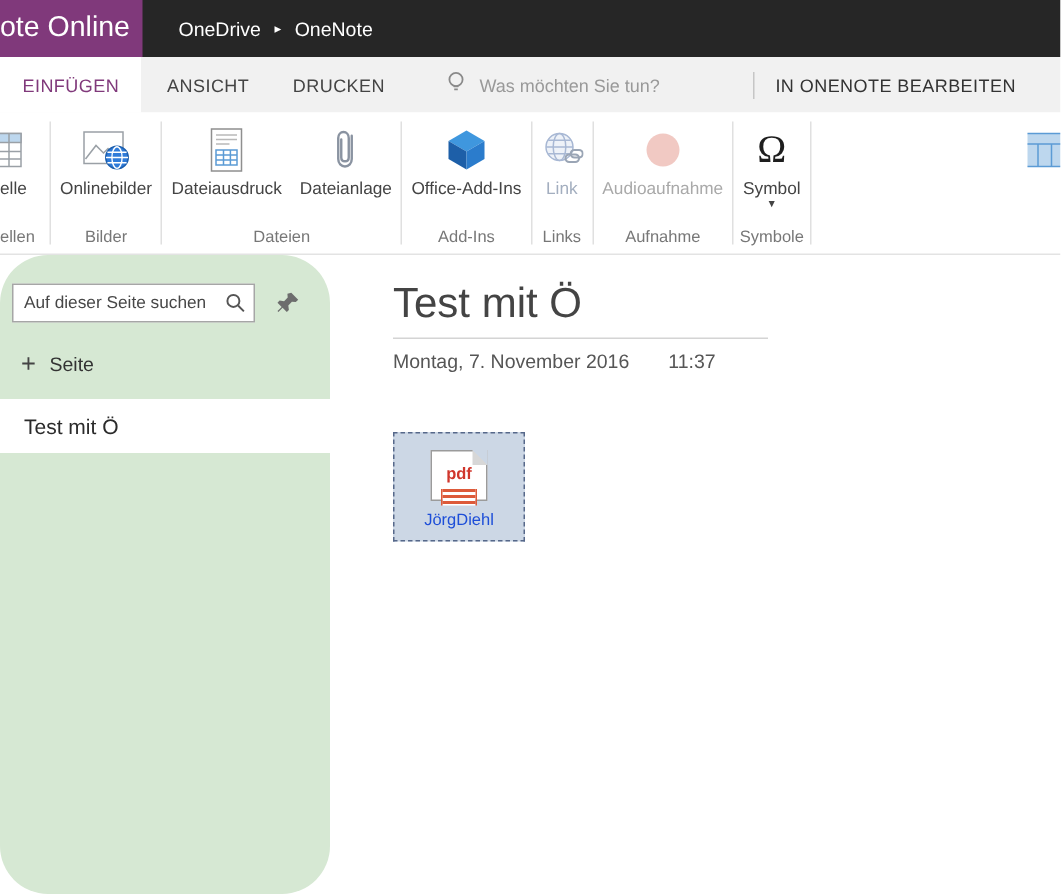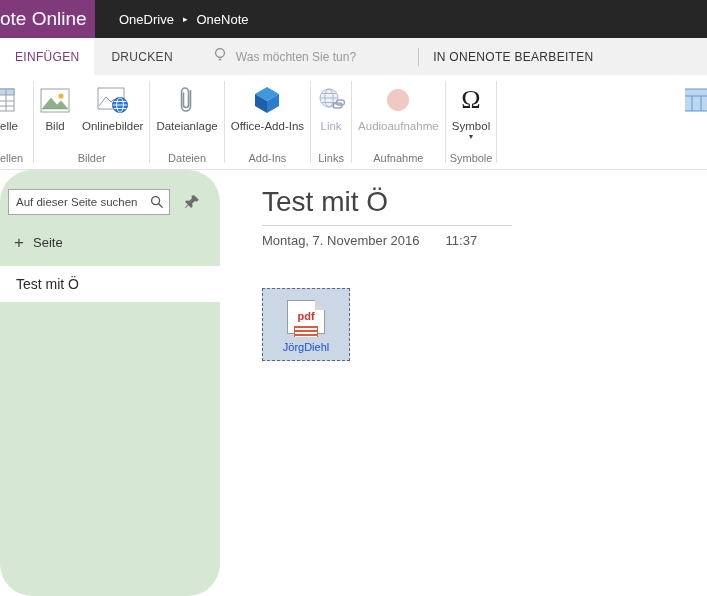--- a/index.html
+++ b/index.html
@@ -98,20 +98,21 @@
   <div class="brand">ote Online</div>
   <div class="breadcrumb">
     <span class="crumb">OneDrive</span>
     <span class="crumb-sep">▸</span>
     <span class="crumb">OneNote</span>
   </div>
 </div>
 
 <div class="tabrow">
   <div class="tab active">EINFÜGEN</div>
+  <div class="tab">ANSICHT</div>
   <div class="tab">DRUCKEN</div>
   <div class="tellme">
     <span>
       <svg width="14" height="16" viewBox="0 0 14 16">
           <circle cx="7" cy="6" r="4.4" fill="none" stroke="#8a8a8a" stroke-width="1.2"></circle>
           <path d="M5.4 10.6h3.2M5.8 12.6h2.4" stroke="#8a8a8a" stroke-width="1.2" fill="none"></path>
         </svg>
     </span>
     <span>Was möchten Sie tun?</span>
   </div>
@@ -135,47 +136,48 @@
       </div>
     </div>
     <div class="rgroup-label">ellen</div>
   </div>
   <div class="rdivider"></div>
 
   <div class="rgroup">
     <div class="rbuttons">
       <div class="rbtn">
         <span class="icon">
-          <svg width="30" height="25" viewBox="0 0 30 25">
-              <rect x="1" y="1" width="28" height="23" fill="#fff" stroke="#9aa0a6"></rect>
-              <circle cx="21" cy="8" r="2.6" fill="#f2b23e"></circle>
-              <path d="M2 21 L11 10 L17 17 L21 13 L28 21 Z" fill="#8fb08c" stroke="#7d9a7a" stroke-width="0.5"></path>
-            </svg>
-        </span>
-        <span class="rlabel">Bild</span>
-      </div>
-      <div class="rbtn">
-        <span class="icon">
           <svg width="32" height="27" viewBox="0 0 32 27">
               <rect x="1" y="1" width="26" height="21" fill="#fff" stroke="#9aa0a6"></rect>
               <path d="M2 19 L9 10 L14 15 L17 12 L22 18" fill="none" stroke="#9aa0a6"></path>
               <circle cx="23" cy="18" r="7.5" fill="#2f7bd9" stroke="#1d5fae"></circle>
               <ellipse cx="23" cy="18" rx="3.4" ry="7.2" fill="none" stroke="#fff" stroke-width="0.9"></ellipse>
               <path d="M15.6 18h14.8M16.6 14.5h12.8M16.6 21.5h12.8" stroke="#fff" stroke-width="0.9" fill="none"></path>
             </svg>
         </span>
         <span class="rlabel">Onlinebilder</span>
       </div>
     </div>
     <div class="rgroup-label">Bilder</div>
   </div>
   <div class="rdivider"></div>
 
   <div class="rgroup">
     <div class="rbuttons">
+      <div class="rbtn">
+        <span class="icon">
+          <svg width="24" height="30" viewBox="0 0 24 30">
+              <rect x="2" y="1" width="20" height="28" fill="#fff" stroke="#8f8f8f"></rect>
+              <path d="M5 5h14M5 8h14M5 11h9" stroke="#b9b9b9" fill="none"></path>
+              <rect x="5" y="15" width="14" height="10" fill="#fff" stroke="#5b9bd5"></rect>
+              <path d="M5 18.3h14M5 21.6h14M10 15v10M14.6 15v10" stroke="#5b9bd5" fill="none"></path>
+            </svg>
+        </span>
+        <span class="rlabel">Dateiausdruck</span>
+      </div>
       <div class="rbtn">
         <span class="icon">
           <svg width="18" height="30" viewBox="0 0 18 30">
               <path d="M12.5 5.5 L12.5 21 C12.5 24 10.5 26 8 26 C5.5 26 3.5 24 3.5 21 L3.5 7 C3.5 4.8 5 3 7 3 C9 3 10.5 4.8 10.5 7 L10.5 20 C10.5 21.4 9.5 22.5 8 22.5 C6.5 22.5 5.5 21.4 5.5 20 L5.5 8" fill="none" stroke="#8a93a1" stroke-width="1.6" stroke-linecap="round"></path>
             </svg>
         </span>
         <span class="rlabel">Dateianlage</span>
       </div>
     </div>
     <div class="rgroup-label">Dateien</div>

